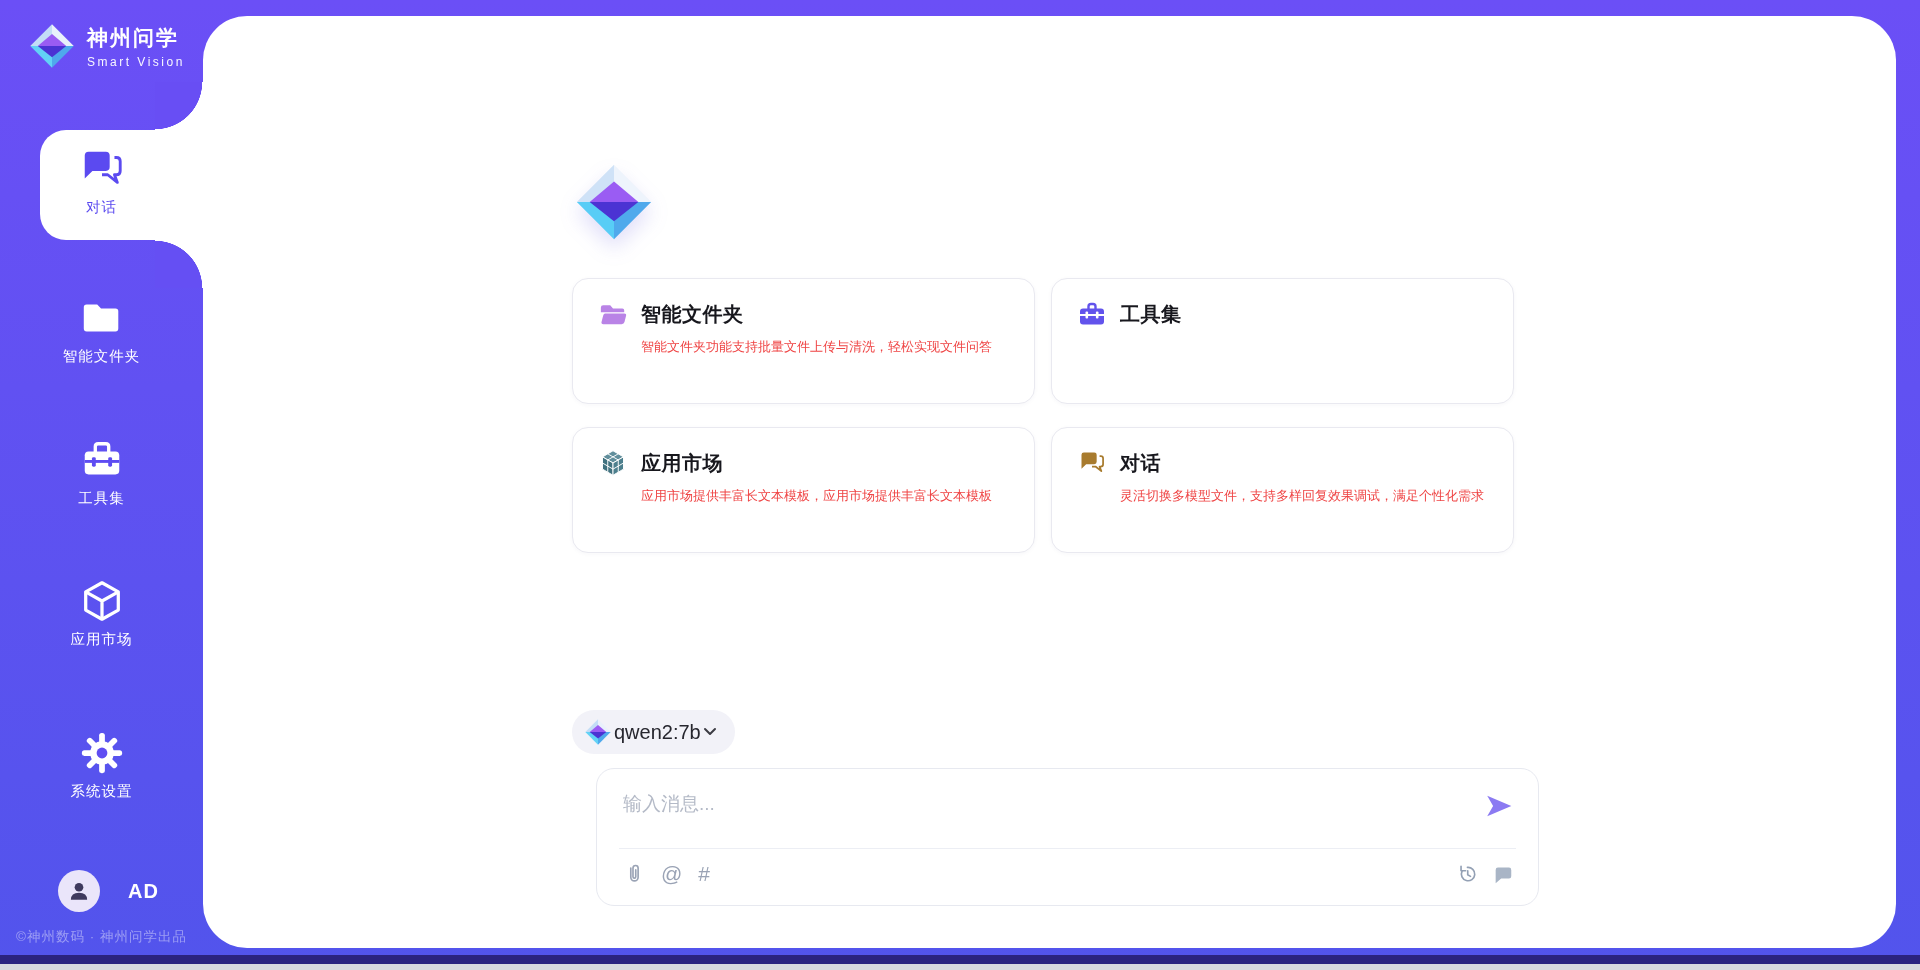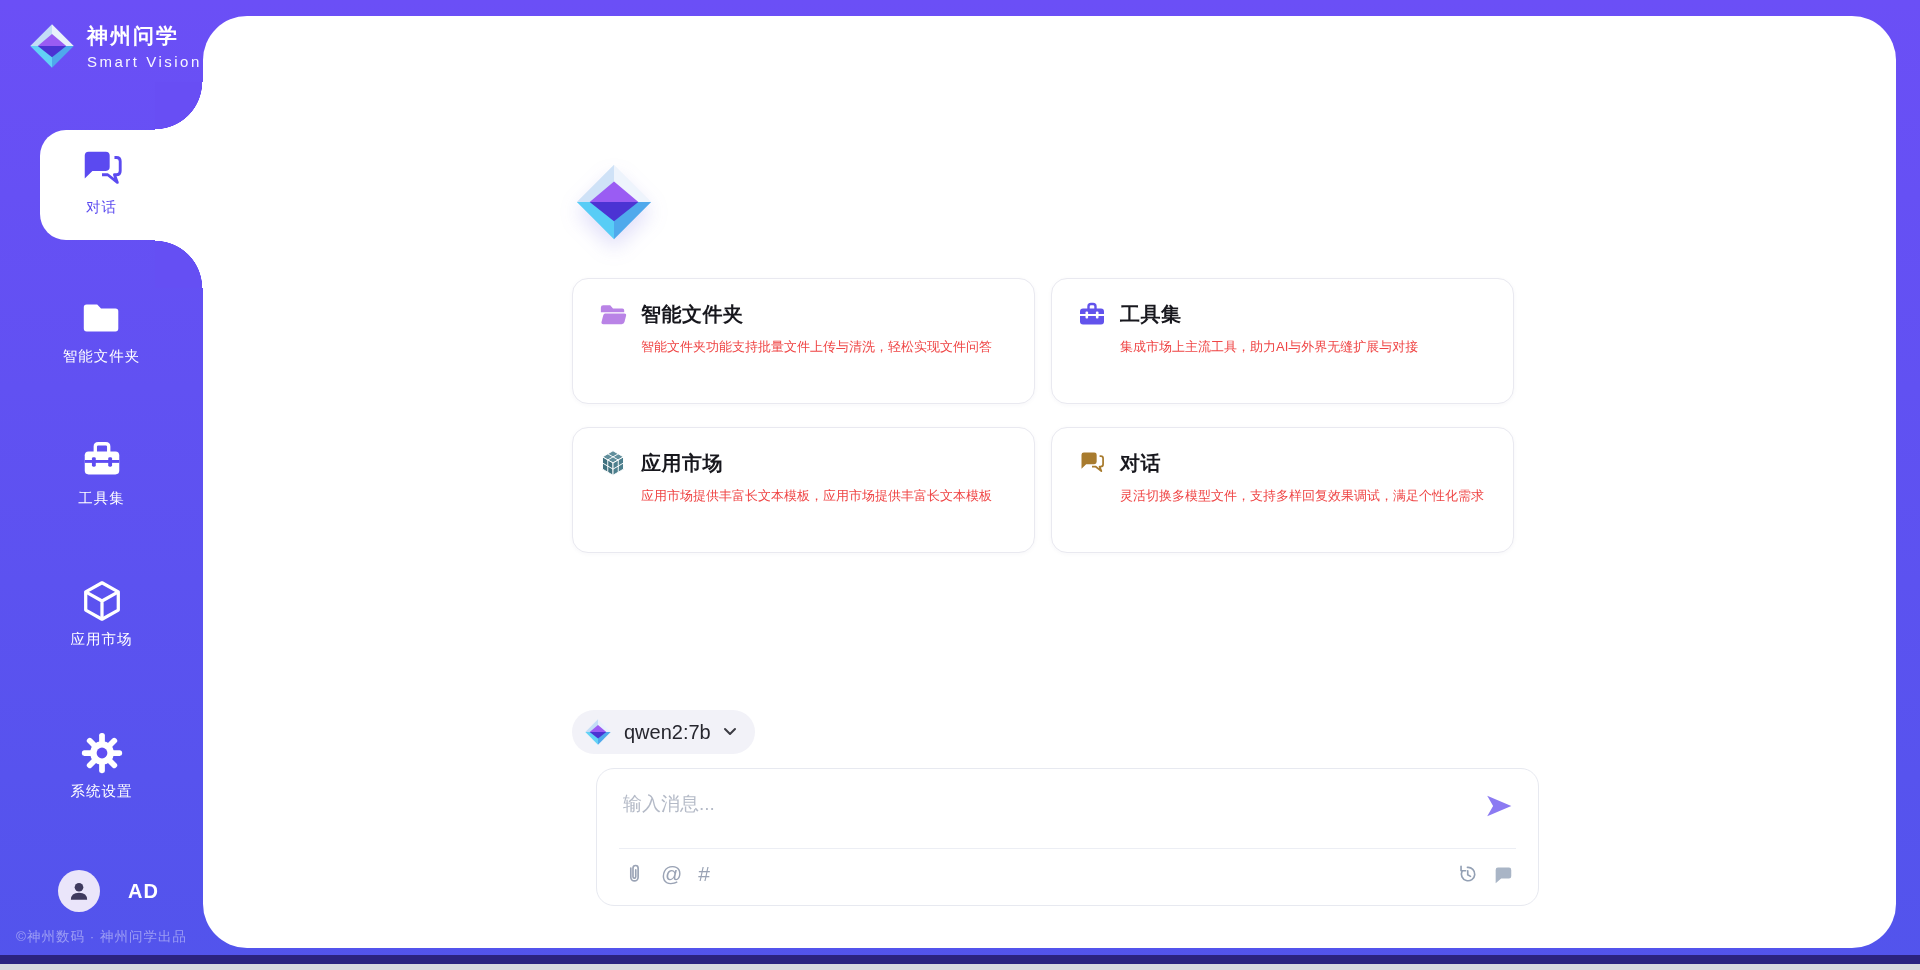--- a/index.html
+++ b/index.html
@@ -15,21 +15,21 @@
                 background:#ffffff; border-radius:26px 0 0 26px; }
   .fillet-top { position:absolute; left:155px; top:82px; width:48px; height:48px;
                 background:radial-gradient(circle 48px at 0 0,#684ef4 0 47px,#ffffff 47.5px); }
   .fillet-bottom { position:absolute; left:155px; top:240px; width:48px; height:48px;
                 background:radial-gradient(circle 48px at 0 100%,#654ff3 0 47px,#ffffff 47.5px); }
 
   
   .brand { position:absolute; left:28px; top:22px; display:flex; align-items:center; gap:11px; }
   .brand svg { width:48px; height:48px; }
   .brand-name { color:#fff; font-size:21px; font-weight:bold; letter-spacing:2px; }
-  .brand-sub { color:rgba(255,255,255,.95); font-size:15px; letter-spacing:2.5px; margin-top:3px; }
+  .brand-sub { color:rgba(255,255,255,.95); font-size:12px; letter-spacing:2.5px; margin-top:3px; }
 
   .nav-item { position:absolute; left:0; width:203px; display:flex; flex-direction:column;
               align-items:center; cursor:pointer; }
   .nav-item svg { width:46px; height:46px; }
   .nav-label { margin-top:6px; font-size:14.5px; color:#ffffff; letter-spacing:1px; }
   .nav-chat   { top:146px; color:#5b4af0; }
   .nav-chat .nav-label { color:#5b4af0; }
   .nav-folder { top:295px; color:#ffffff; }
   .nav-tools  { top:437px; color:#ffffff; }
   .nav-cube   { top:578px; color:#ffffff; }
@@ -58,21 +58,21 @@
   .card-3 { left:572px;  top:427px; }
   .card-4 { left:1051px; top:427px; }
   .card-head { position:absolute; left:26px; top:21px; display:flex; align-items:center; gap:14px; }
   .card-head svg { width:28px; height:28px; }
   .card-title { font-size:20px; font-weight:bold; color:#17171d; letter-spacing:.5px; }
   .card-desc { position:absolute; left:68px; top:54px; width:378px; font-size:13px;
                line-height:28px; color:#ef4444; }
 
   
   .model-pill { position:absolute; left:572px; top:710px; height:44px; display:inline-flex;
-                align-items:center; gap:12px; padding:0 18px 0 12px; background:#f2f2f8;
+                align-items:center; gap:2px; padding:0 18px 0 12px; background:#f2f2f8;
                 border-radius:22px; cursor:pointer; }
   .model-pill svg.diamond { width:28px; height:28px; }
   .model-name { font-size:20px; color:#26262e; }
   .chevron { width:14px; height:10px; }
 
   .composer { position:absolute; left:596px; top:768px; width:943px; height:138px;
               background:#fff; border:1.5px solid #e7e9f0; border-radius:18px; }
   .composer-input { position:absolute; left:26px; top:16px; width:820px; height:38px;
                     border:none; outline:none; font-size:19px; color:#333;
                     font-family:"Liberation Sans","DejaVu Sans",sans-serif; background:transparent; }
@@ -200,21 +200,20 @@
     <div class="card-head">
       <svg viewBox="0 0 28 28">
         <path d="M10.5 9V6.5Q10.5 4 13 4h2q2.5 0 2.5 2.5V9" fill="none" stroke="#6253ec" stroke-width="2.4"></path>
         <rect x="2" y="8.5" width="24" height="16" rx="3" fill="#6253ec"></rect>
         <rect x="2" y="14" width="24" height="2" fill="#ffffff"></rect>
         <rect x="7.5" y="11.5" width="2.6" height="7" rx="1" fill="#ffffff"></rect>
         <rect x="17.9" y="11.5" width="2.6" height="7" rx="1" fill="#ffffff"></rect>
       </svg>
       <div class="card-title">工具集</div>
     </div>
-    <div class="card-desc">集成市场上主流工具，助力AI与外界无缝扩展与对接</div>
   </div>
 
   <div class="card card-3">
     <div class="card-head">
       <svg viewBox="0 0 28 32">
         <g stroke="#ffffff" stroke-width="1.1">
           <polygon points="14,2 26,9 14,16 2,9" fill="#628f9c"></polygon>
           <polygon points="2,9 14,16 14,30 2,23" fill="#41727f"></polygon>
           <polygon points="26,9 14,16 14,30 26,23" fill="#4d7f8d"></polygon>
           <path d="M8 5.5 20 12.5 M20 5.5 8 12.5 M2 16l12 7M14 23l12-7M8 12.5v14M20 12.5v14" fill="none"></path>

